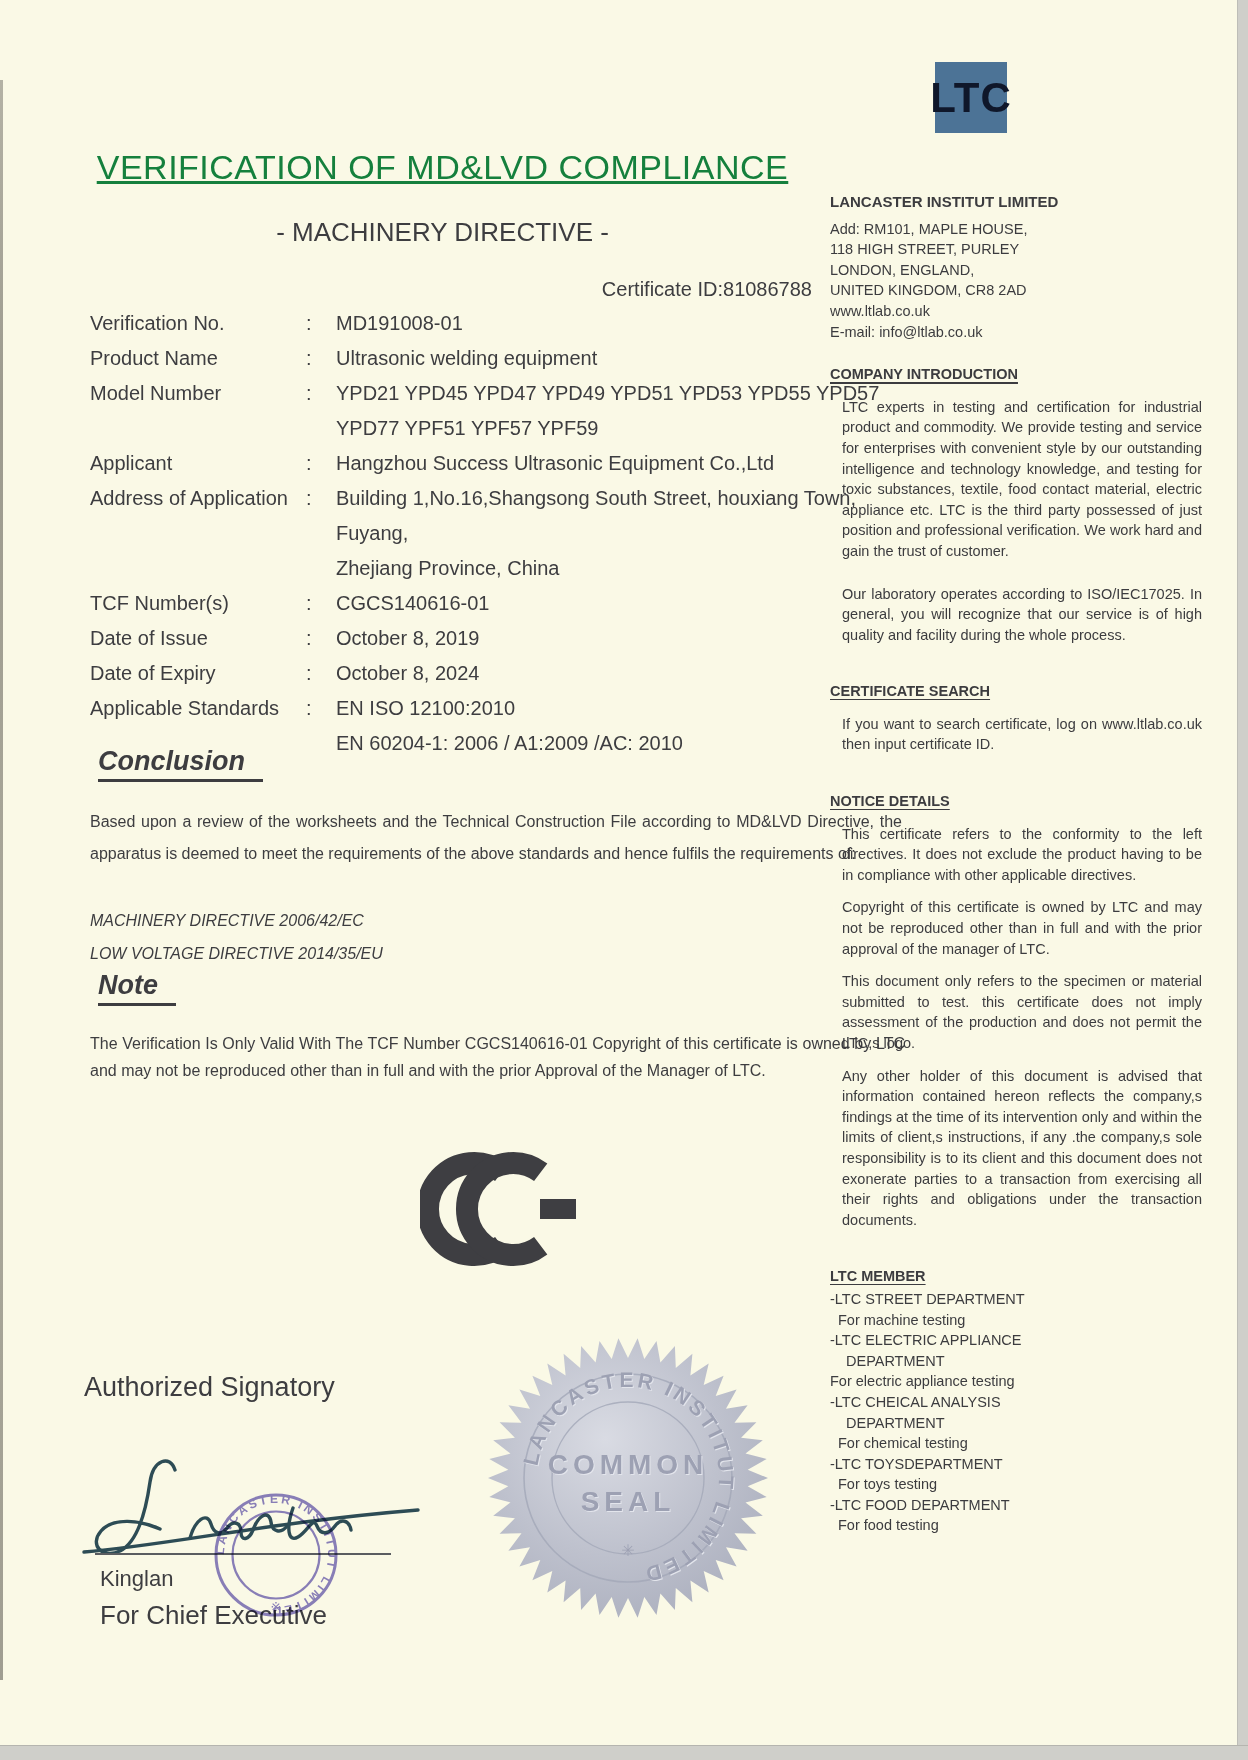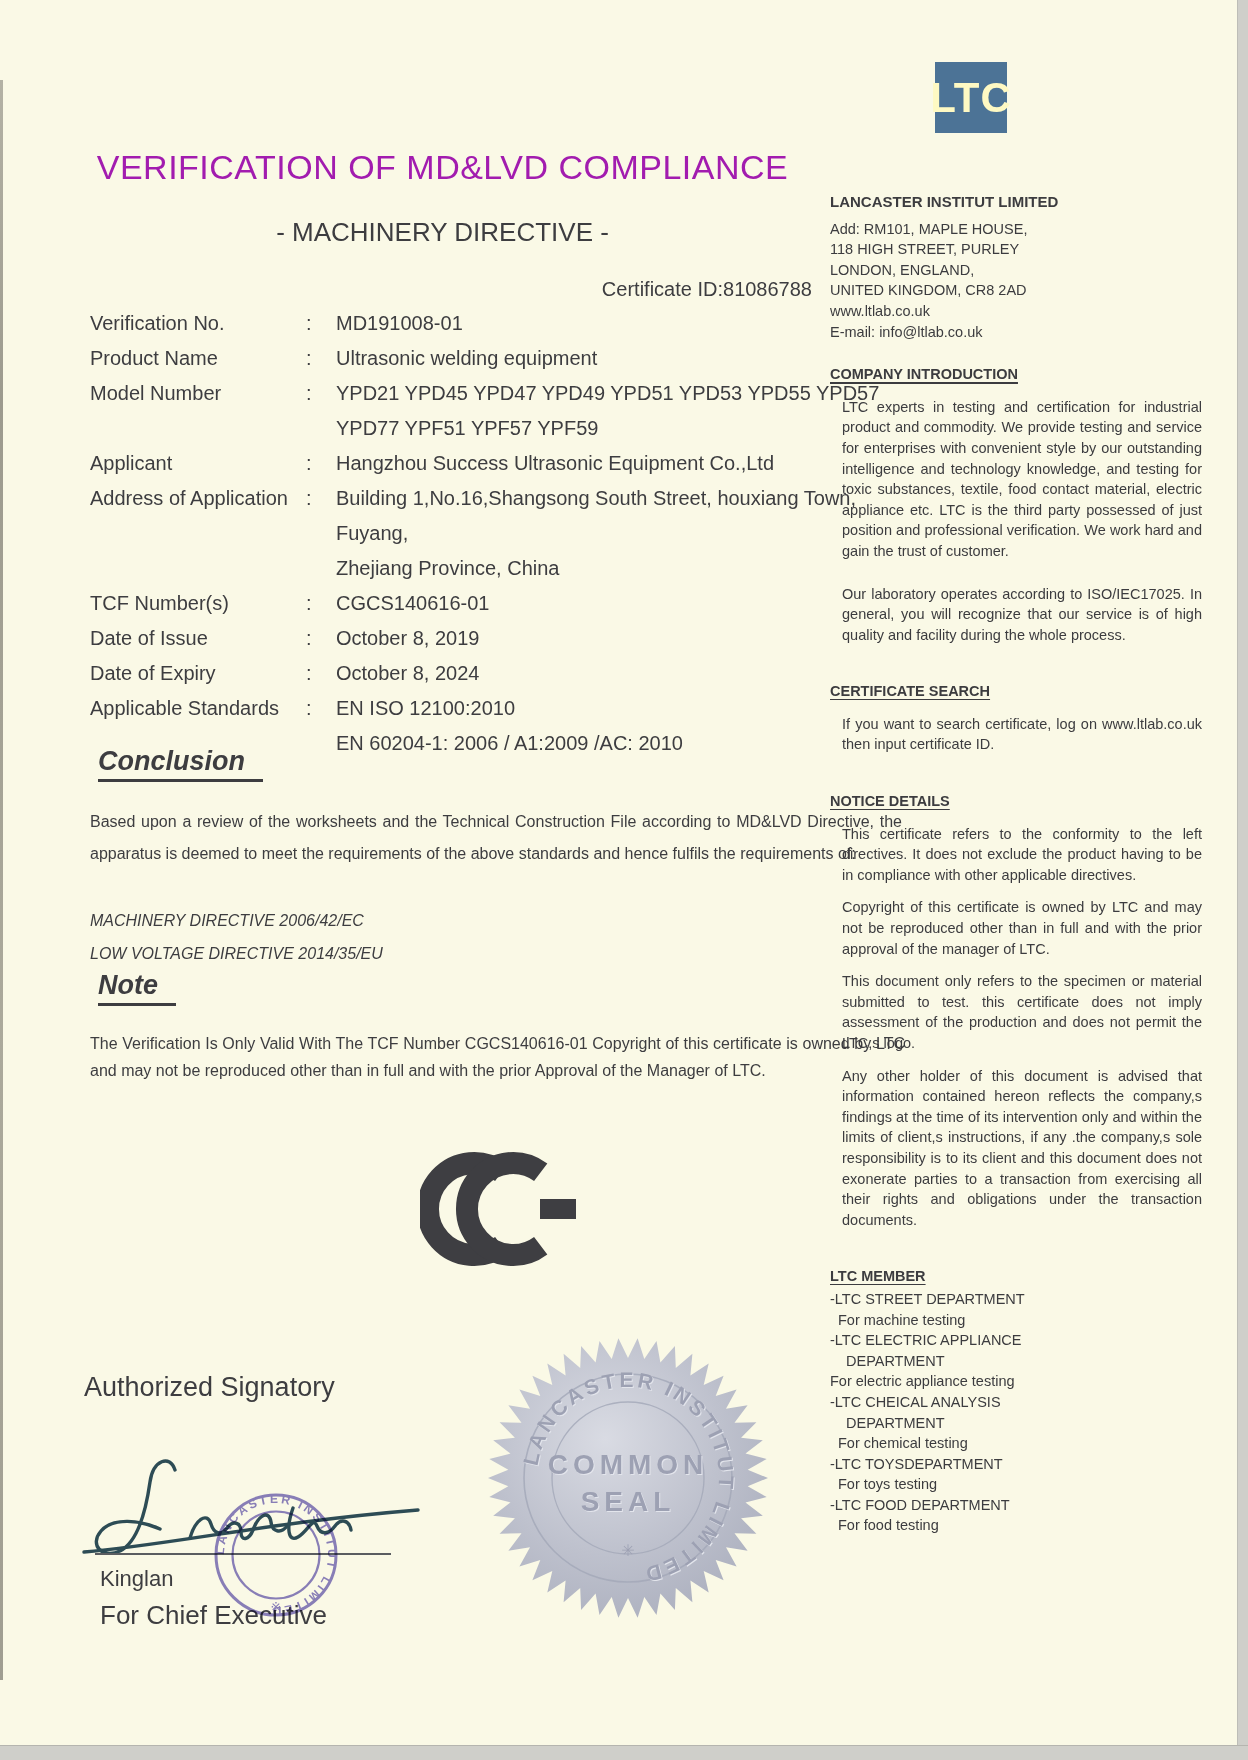--- a/index.html
+++ b/index.html
@@ -5,25 +5,25 @@
   html,body{margin:0;padding:0;background:#e8e8e2;}
   .page{position:relative;width:1248px;height:1760px;background:#FAF9E6;overflow:hidden;
         font-family:"Liberation Sans","DejaVu Sans",sans-serif;color:#3d3d40;}
   
   .edge-left{position:absolute;left:0;top:80px;width:3px;height:1600px;
              background:linear-gradient(180deg,#7a7870,#4f4d46 20%,#6b695f 60%,#55534c);opacity:.55;}
   .edge-right{position:absolute;right:0;top:0;width:10px;height:100%;background:#cfcfca;border-left:1px solid #bdbdb7;}
   .edge-bottom{position:absolute;left:0;bottom:0;width:100%;height:14px;background:#cfcfca;border-top:1px solid #b5b5af;}
 
   .logo{position:absolute;left:935px;top:62px;width:72px;height:71px;background:#4C7396;
-        color:#fef9c3;display:flex;align-items:center;justify-content:center;
+        color:#0f172a;display:flex;align-items:center;justify-content:center;
         font-weight:bold;font-size:42px;letter-spacing:1px;}
 
   .title-wrap{position:absolute;left:70px;top:148px;width:745px;text-align:center;}
-  .title{font-size:34px;font-weight:400;letter-spacing:.5px;color:#a21caf;margin:0;}
+  .title{font-size:34px;font-weight:400;letter-spacing:.5px;color:#15803d;margin:0;text-decoration:underline;}
   .subtitle{font-size:26px;font-weight:400;margin:30px 0 0;}
   .cert-id{position:absolute;top:278px;left:60px;width:752px;text-align:right;font-size:20px;}
 
   .fields{position:absolute;left:90px;top:306px;width:830px;font-size:20px;}
   .frow{display:flex;align-items:flex-start;line-height:35px;}
   .flabel{width:216px;flex:none;}
   .fcolon{width:30px;flex:none;}
   .fvalue{flex:1;}
   .fvalue div{line-height:35px;}
 

